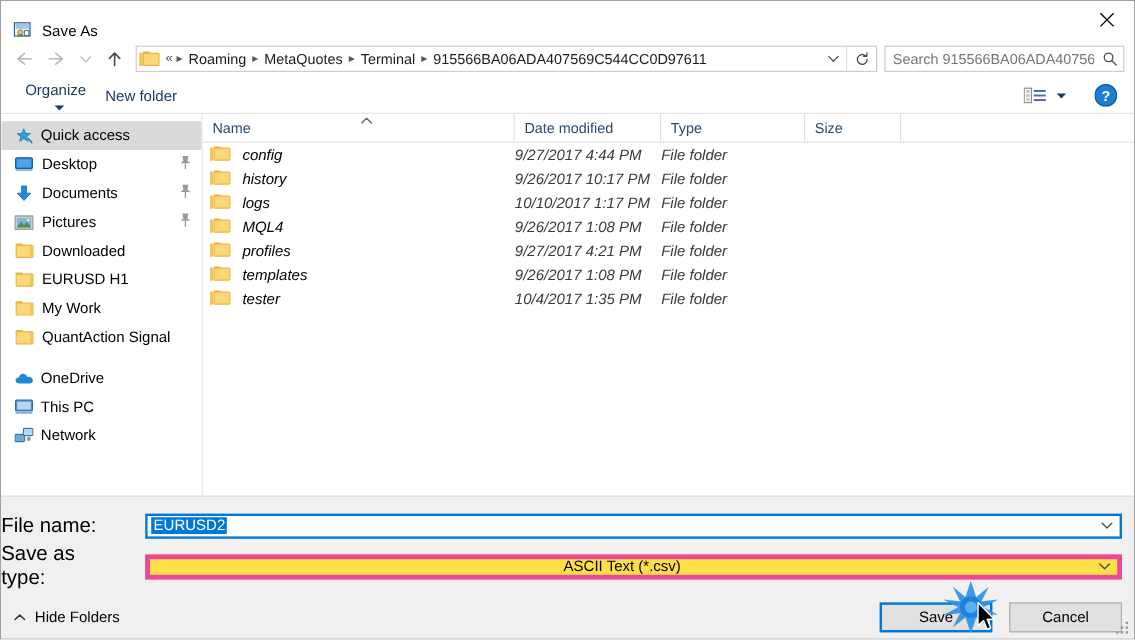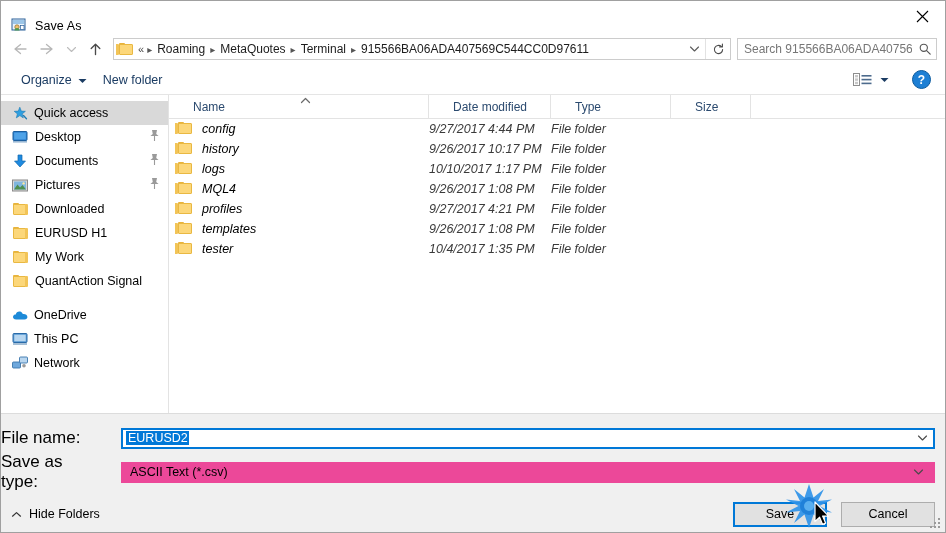--- a/index.html
+++ b/index.html
@@ -99,21 +99,21 @@
     height:30px;min-height:30px;
     background:#ffffff;
     display:flex;align-items:center;
     border-bottom:1px solid #e5e5e5;
     box-sizing:border-box;
   }
   .cmd{
     font-size:12.5px;color:#1b3c63;
     display:flex;align-items:center;height:24px;padding:0 8px;
   }
-  .cmd#organize{margin-left:12px;}
+  .cmd#organize{margin-left:12px;flex-direction:column;}
   .cmd .caret{margin-left:6px;}
   .cmd-right{margin-left:auto;display:flex;align-items:center;padding-right:14px;gap:0px;}
   .viewbtn{display:flex;align-items:center;height:24px;padding:0 4px;}
   .helpbtn{width:20px;height:20px;margin-left:18px;display:flex;align-items:center;justify-content:center;}
 
   
   .body{flex:1 1 auto;display:flex;min-height:0;background:#fff;}
 
   
   .sidebar{
@@ -142,21 +142,21 @@
   .filepane{flex:1 1 auto;display:flex;flex-direction:column;min-width:0;background:#fff;}
   .colhead{
     height:23px;min-height:23px;display:flex;align-items:stretch;
     border-bottom:1px solid #e3e3e3;
     background:#ffffff;position:relative;
   }
   .col{
     display:flex;align-items:center;
     font-size:12px;color:#2b4a6f;
     border-right:1px solid #e3e3e3;
-    padding-left:24px;box-sizing:border-box;
+    padding-left:8px;box-sizing:border-box;
     position:relative;
   }
   .col.c-name{width:260px;flex:0 0 260px;}
   .col.c-date{width:122px;flex:0 0 122px;}
   .col.c-type{width:120px;flex:0 0 120px;}
   .col.c-size{width:80px;flex:0 0 80px;}
   .sortcaret{position:absolute;left:131px;top:-2px;}
   .rows{flex:1 1 auto;overflow:hidden;padding-top:3px;}
   .frow{
     height:20px;display:flex;align-items:flex-start;
@@ -193,21 +193,21 @@
   .flabel{
     width:120px;flex:0 0 120px;padding-right:21px;
     font-size:17px;color:#000;box-sizing:border-box;
   }
   .combo{
     flex:1 1 auto;height:21px;margin-right:10px;
     background:#fff;border:1px solid #7a7a7a;box-sizing:border-box;
     display:flex;align-items:center;position:relative;
   }
   .combo.focused{border:2px solid #0078d7;}
-  .combo.disabled{background:#ec4899;border:6px solid #ec4899;}
+  .combo.disabled{background:#fde047;border:4px solid #ec4899;text-align:center;}
   .combo .cval{
     flex:1 1 auto;padding-left:3px;font-size:12.5px;color:#000;white-space:nowrap;overflow:hidden;
   }
   .combo .cval .sel{background:#0078d7;color:#ffffff;padding:1px 1px 1px 2px;}
   .combo .cdrop{
     width:22px;height:100%;flex:0 0 auto;display:flex;align-items:center;justify-content:center;
   }
   .spacer8{height:8px;}
   .spacer10{height:11px;}
 

